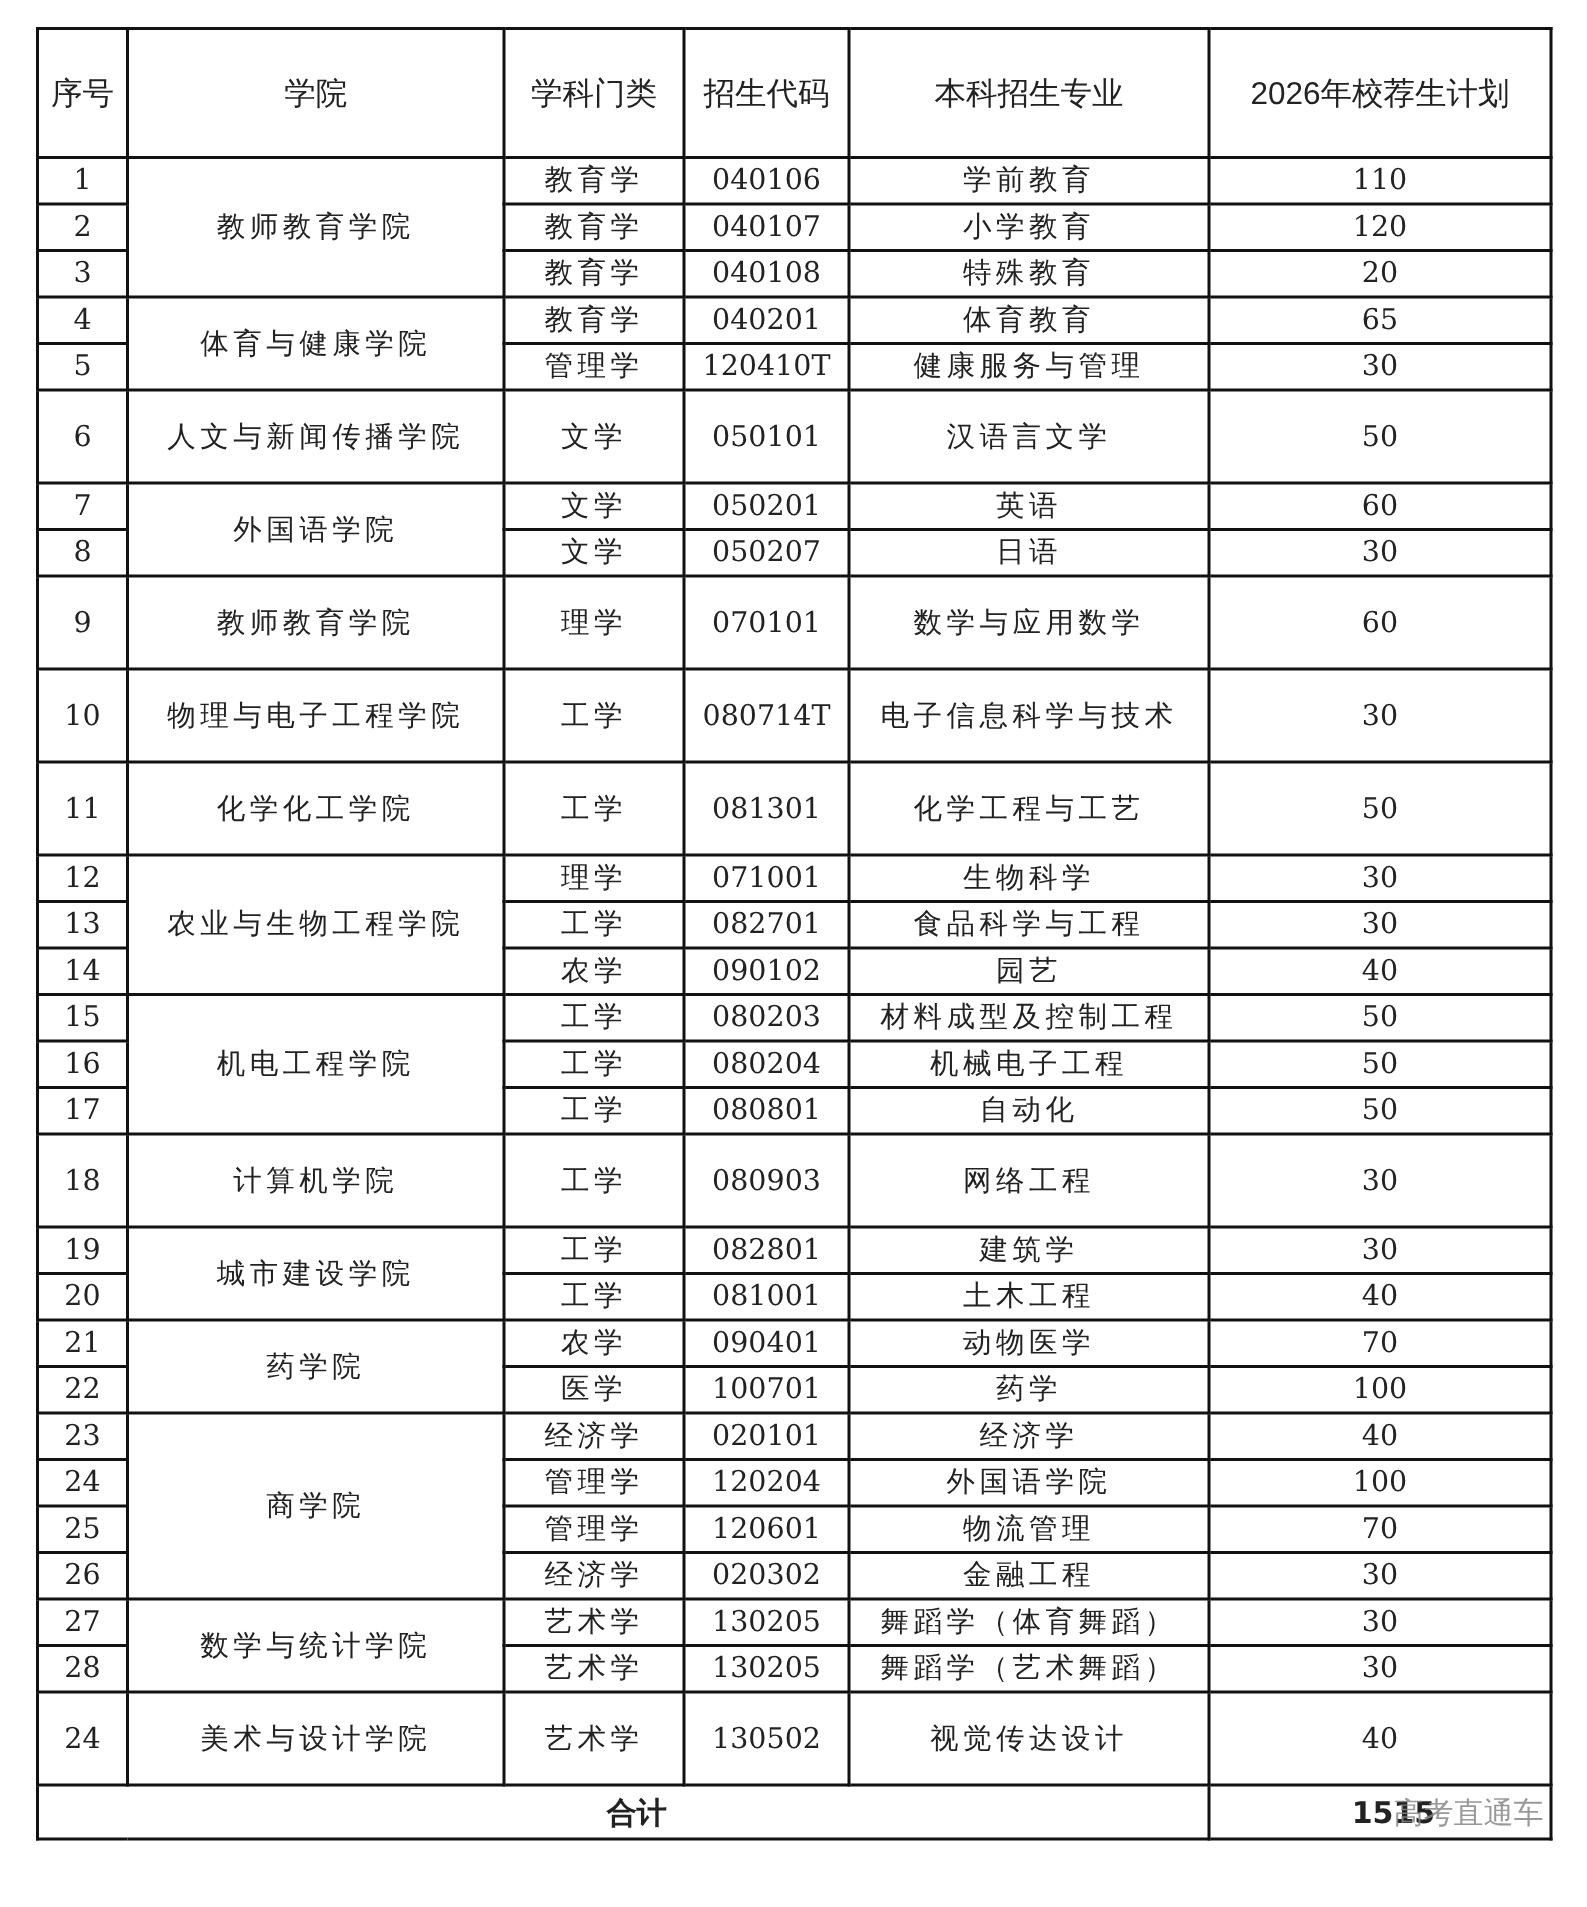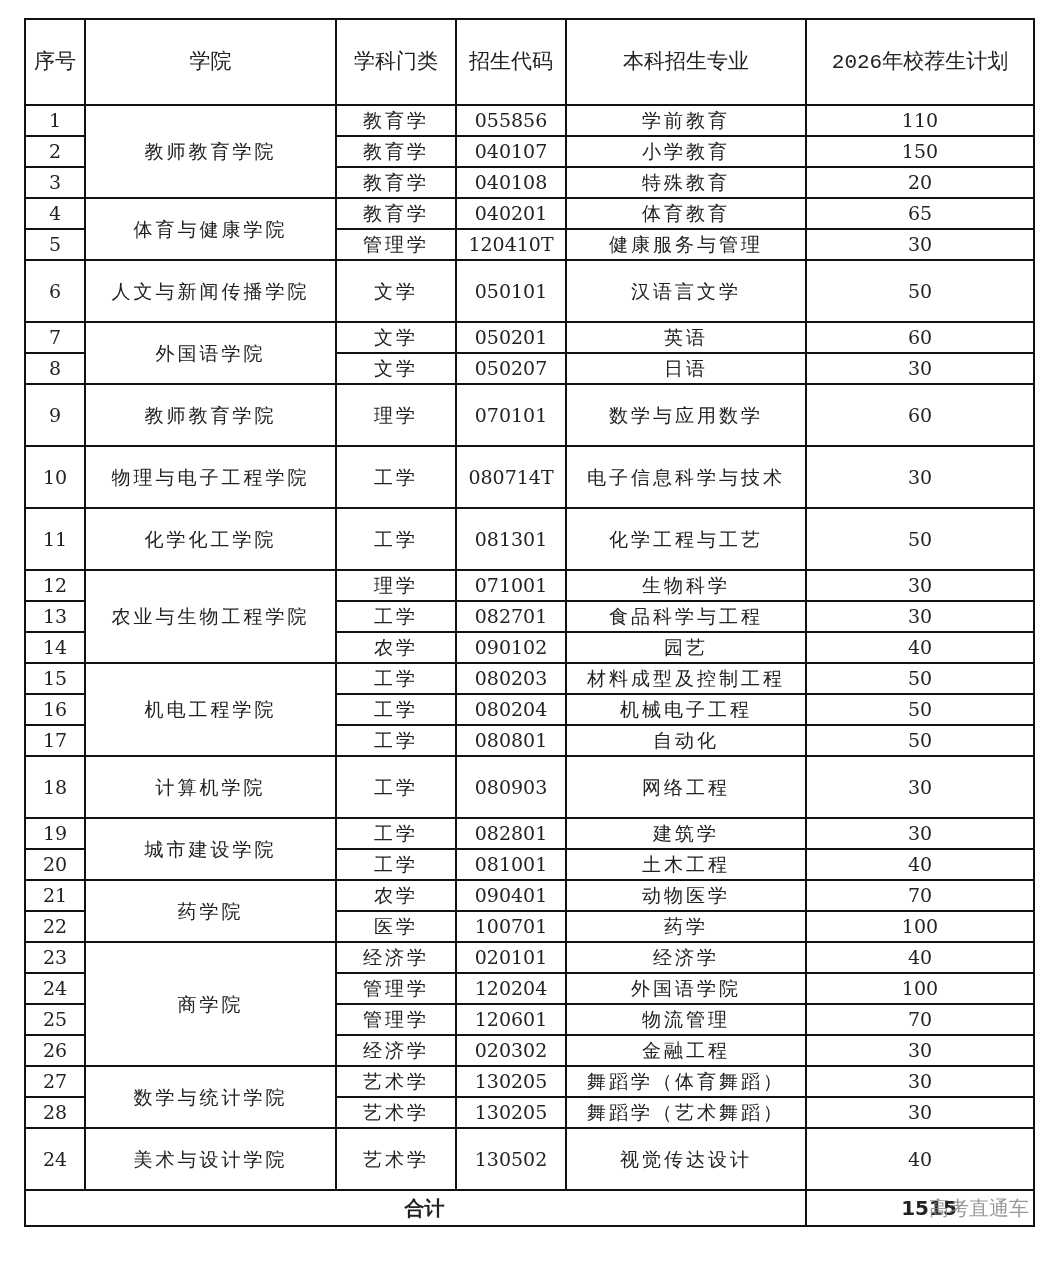--- a/index.html
+++ b/index.html
@@ -1,19 +1,19 @@
 <!DOCTYPE html>
 <html><head>
 <meta charset="utf-8">
 <style>
   html,body{margin:0;padding:0;background:#fff;}
   body{width:1058px;height:1271px;position:relative;overflow:hidden;font-family:"DejaVu Serif","Liberation Serif",serif;color:#222;}
   table{position:absolute;left:24px;top:18px;border-collapse:collapse;table-layout:fixed;width:1009px;}
   td,th{border:2.5px solid #111;text-align:center;vertical-align:middle;padding:0;font-weight:normal;font-size:19px;line-height:1;overflow:hidden;white-space:nowrap;}
-  th{font-family:Liberation Mono, monospace;font-size:21px;height:84px;}
+  th{font-family:Liberation Sans, sans-serif;font-size:21px;height:84px;}
   td{height:29px;}
   td.tall{height:60px;}
   td.cjk{letter-spacing:3px;}
   tr.total td{height:34px;font-family:"DejaVu Sans","Liberation Sans",sans-serif;font-weight:bold;font-size:20px;padding-left:18px;}
   .wm{position:relative;}
   .wm-text{position:absolute;right:4px;top:50%;transform:translateY(-50%);color:#888;font-weight:normal;font-size:20px;opacity:.85;}
 </style>
 </head>
 <body>
 
@@ -34,30 +34,30 @@
       <th>招生代码</th>
       <th>本科招生专业</th>
       <th>2026年校荐生计划</th>
     </tr>
   </thead>
   <tbody id="tbody">
       <tr>
         <td>1</td>
         <td class="cjk" rowspan="3">教师教育学院</td>
         <td class="cjk">教育学</td>
-        <td>055856</td>
+        <td>040106</td>
         <td class="cjk">学前教育</td>
         <td>110</td>
       </tr>
       <tr>
         <td>2</td>
         <td class="cjk">教育学</td>
         <td>040107</td>
         <td class="cjk">小学教育</td>
-        <td>150</td>
+        <td>120</td>
       </tr>
       <tr>
         <td>3</td>
         <td class="cjk">教育学</td>
         <td>040108</td>
         <td class="cjk">特殊教育</td>
         <td>20</td>
       </tr>
       <tr>
         <td>4</td>

